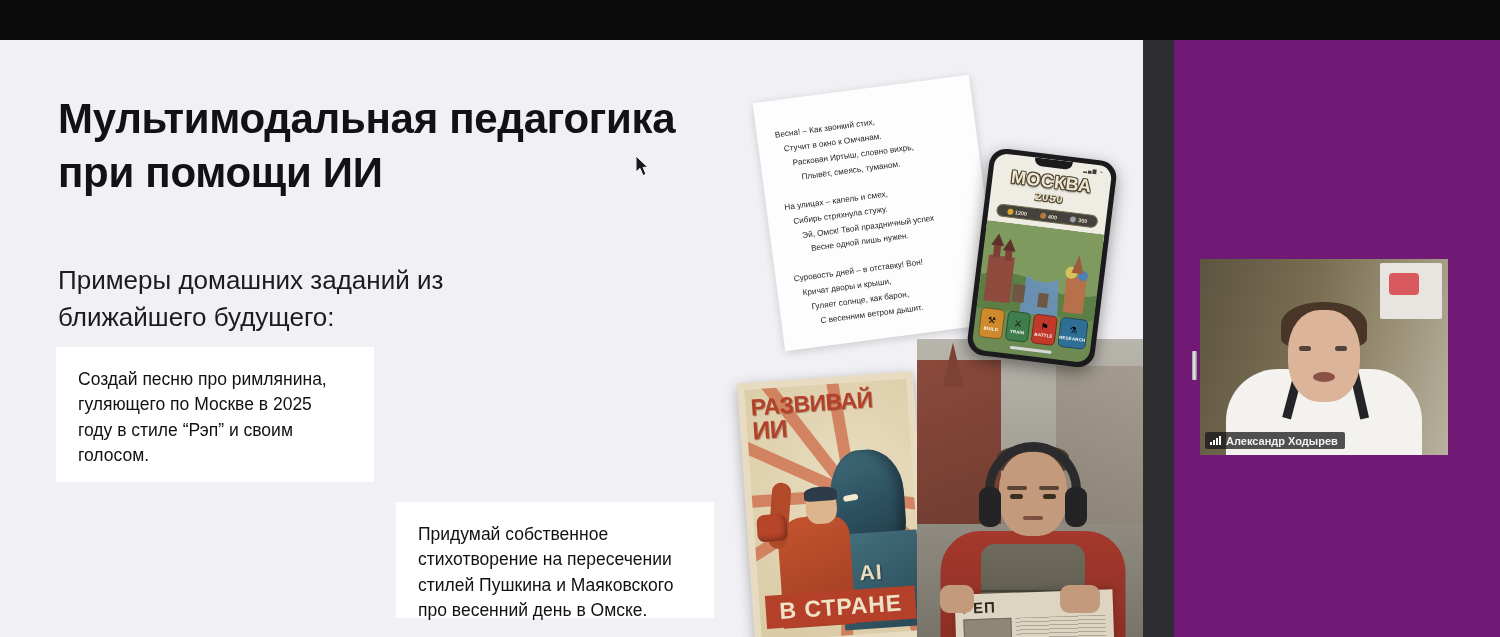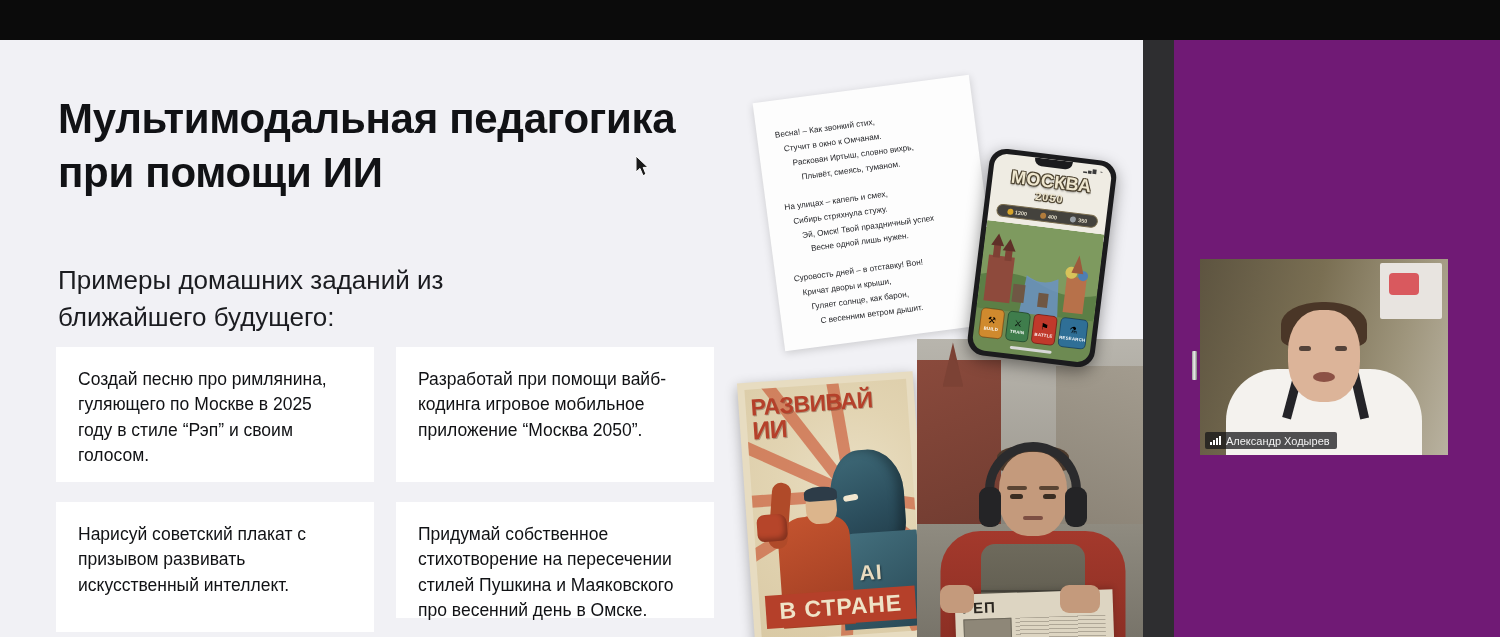--- a/index.html
+++ b/index.html
@@ -292,21 +292,21 @@
   }
   .ph-hand {
     position: absolute; width: 34px; height: 28px; background: #c49a7c;
     border-radius: 9px; top: 72%; z-index: 5;
   }
   .ph-hand.l { left: 10%; } .ph-hand.r { right: 21%; width: 40px; }
 
   
   .video-tile {
     position: absolute; left: 1200px; top: 219px; width: 248px; height: 196px;
-    overflow: hidden; background: #6e6249;
+    overflow: hidden; background: #6e6249; font-weight: bold;
   }
   .vt-bg {
     position: absolute; inset: 0;
     background: linear-gradient(105deg, #5d5440 0%, #7a6f53 42%, #9e957c 75%, #b9b2a0 100%);
   }
   .vt-poster {
     position: absolute; right: 6px; top: 4px; width: 62px; height: 56px;
     background: #e8e4e0; border-radius: 2px;
   }
   .vt-poster::after {
@@ -370,26 +370,20 @@
 
   <div class="slide">
     <div class="slide-inner">
 
       <div class="slide-title">Мультимодальная педагогика при помощи ИИ</div>
 
       <div class="slide-subtitle">Примеры домашних заданий из ближайшего будущего:</div>
 
       <div class="card" id="card-0">
         <div class="card-text">Создай песню про римлянина, гуляющего по Москве в 2025 году в стиле “Рэп” и своим голосом.</div>
-      </div>
-      <div class="card" id="card-1">
-        <div class="card-text">Разработай при помощи вайб-кодинга игровое мобильное приложение “Москва 2050”.</div>
-      </div>
-      <div class="card" id="card-2">
-        <div class="card-text">Нарисуй советский плакат с призывом развивать искусственный интеллект.</div>
       </div>
       <div class="card" id="card-3">
         <div class="card-text">Придумай собственное стихотворение на пересечении стилей Пушкина и Маяковского про весенний день в Омске.</div>
       </div>
 
       <div class="poem-sheet">
         <div class="poem-stanza">
           <div class="poem-line">Весна! – Как звонкий стих,</div>
           <div class="poem-line">Стучит в окно к Омчанам.</div>
           <div class="poem-line">Раскован Иртыш, словно вихрь,</div>

